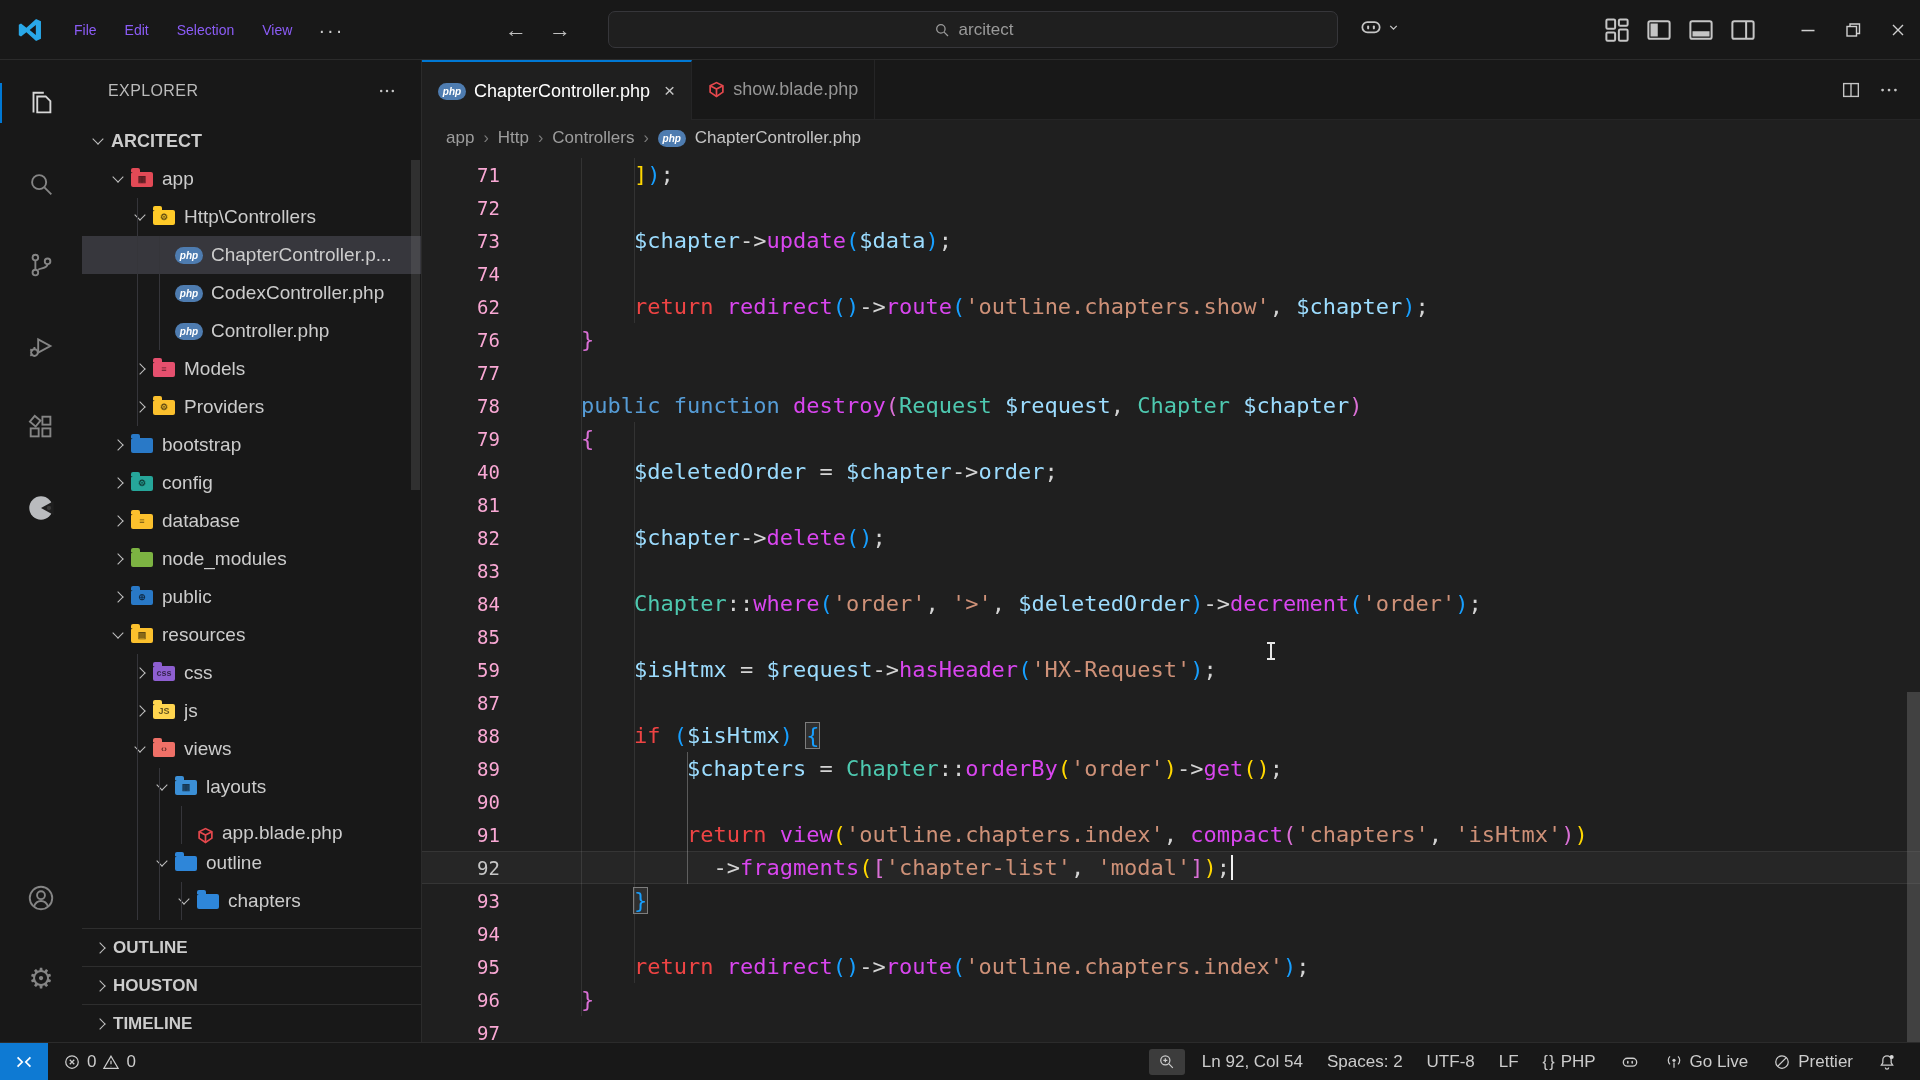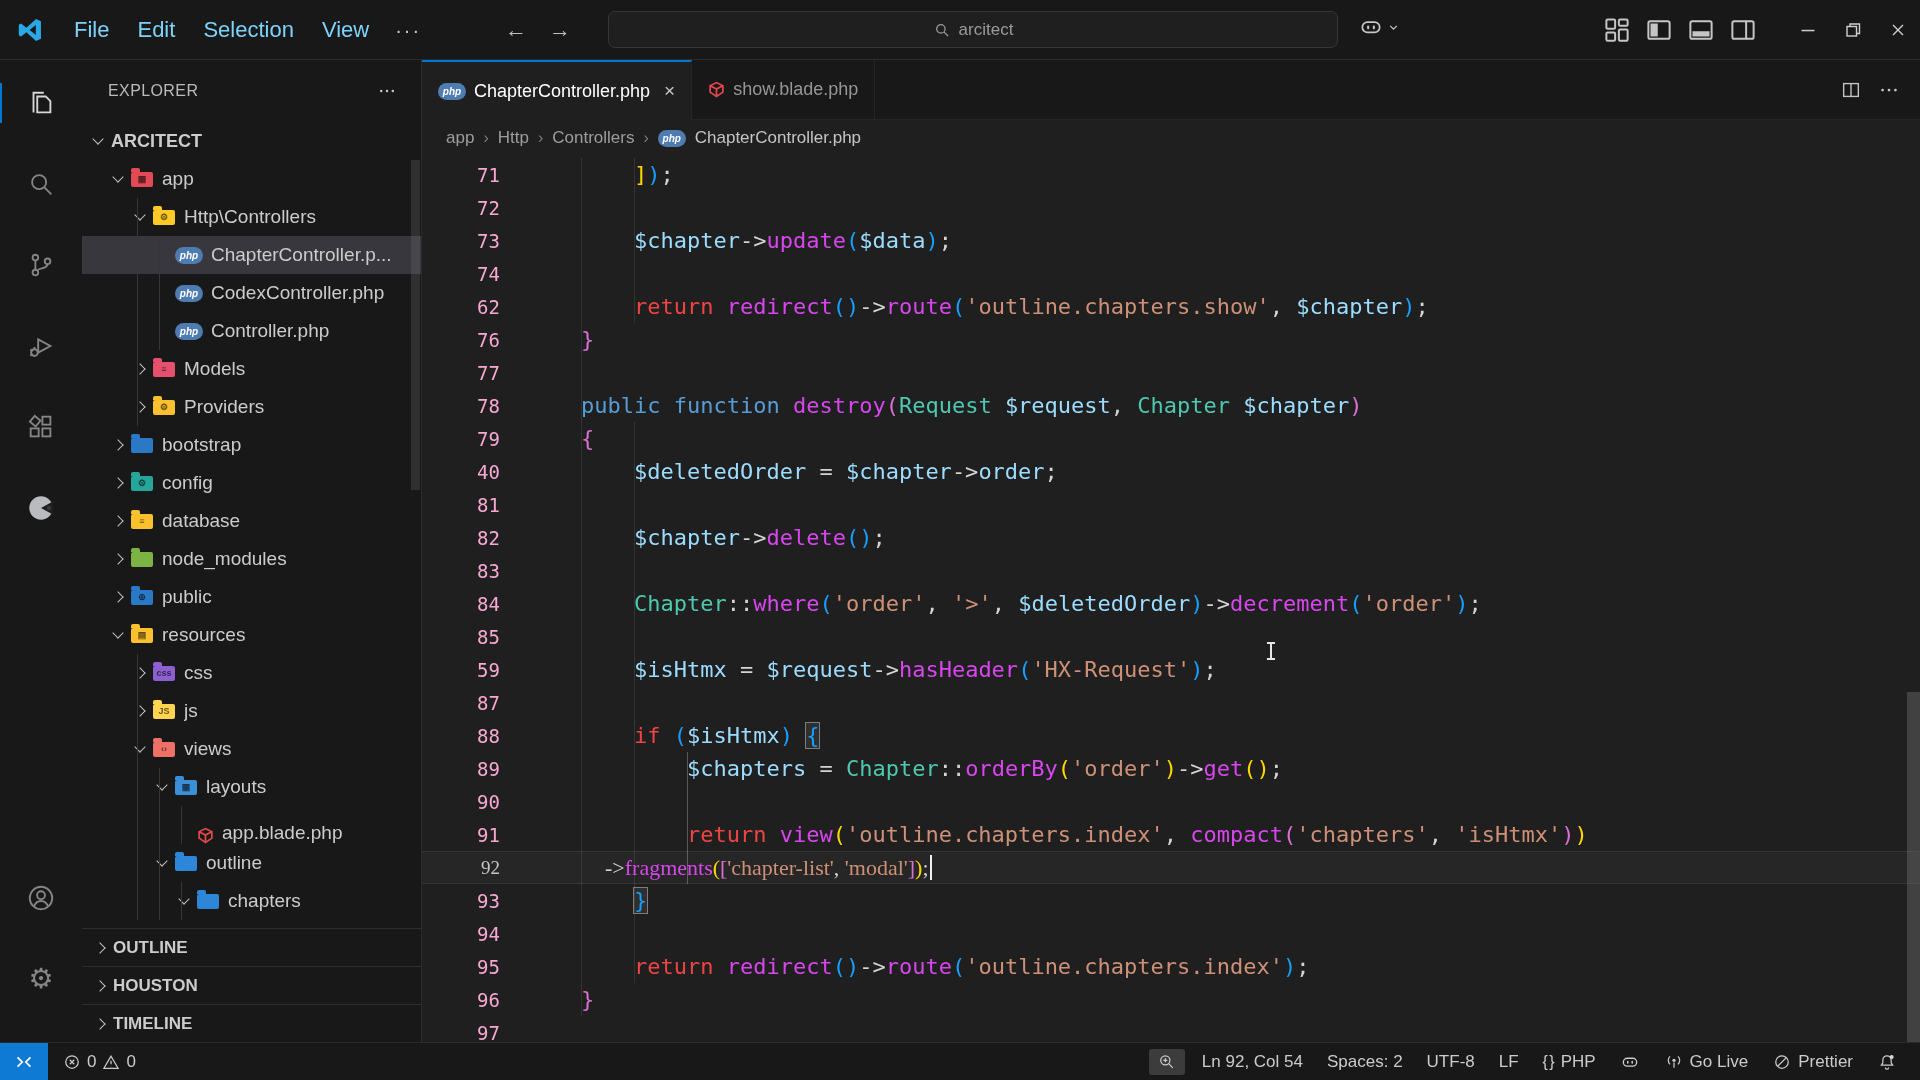--- a/index.html
+++ b/index.html
@@ -5,21 +5,21 @@
   * { margin:0; padding:0; box-sizing:border-box; }
   html,body { width:1920px; height:1080px; overflow:hidden; background:#1f1f1f;
     font-family:"Liberation Sans", sans-serif; color:#cccccc; }
   svg { display:block; }
 
   
   #titlebar { position:absolute; left:0; top:0; width:1920px; height:60px;
     background:#181818; border-bottom:1px solid #2b2b2b; }
   #vscode-logo { position:absolute; left:16px; top:16px; width:28px; height:28px; }
   #menus { position:absolute; left:60px; top:0; height:60px; display:flex; align-items:center; }
-  .menu-item { padding:6px 14px; font-size:22px; color:#7dd3fc; border-radius:6px; }
+  .menu-item { padding:6px 14px; font-size:14px; color:#8b5cf6; border-radius:6px; }
   .menu-more { padding:6px 12px; font-size:20px; color:#cccccc; letter-spacing:2px; }
   #nav-arrows { position:absolute; left:505px; top:0; height:60px; display:flex; align-items:center; gap:22px;
     font-size:22px; color:#bfbfbf; }
   #command-center { position:absolute; left:608px; top:11px; width:730px; height:37px;
     background:#1f1f1f; border:1px solid #36363a; border-radius:7px;
     display:flex; align-items:center; justify-content:center; gap:8px; color:#9a9a9a; font-size:17px; }
   #copilot-btn { position:absolute; left:1358px; top:14px; display:flex; align-items:center; gap:3px; color:#c5c5c5; }
   #layout-icons { position:absolute; left:1602px; top:0; height:60px; display:flex; align-items:center; gap:12px; color:#c5c5c5; }
   .layout-icon { width:30px; height:30px; }
   #window-controls { position:absolute; right:0; top:0; height:60px; display:flex; color:#cfcfcf; }
@@ -82,21 +82,21 @@
   .bc-sep { color:#7a7a7a; font-size:16px; }
   #breadcrumb .bc-file { color:#c5c5c5; }
   #breadcrumb .phpic { margin-right:0; }
 
   #code-area { position:absolute; left:0; top:96px; width:1498px; height:886px; overflow:hidden;
     font-family:"DejaVu Sans Mono", monospace; padding-top:2px; }
   .cline { display:flex; height:33px; align-items:center; position:relative; }
   .cnum { width:78px; text-align:right; font-size:19px; color:#f9a8d4; flex:none; }
   .cline.cur .cnum { color:#c6c6c6; }
   .cline.cur { background:rgba(255,255,255,.035);
-    box-shadow:inset 0 1px 0 rgba(255,255,255,.07), inset 0 -1px 0 rgba(255,255,255,.07);font-family:Liberation Serif, serif; }
+    box-shadow:inset 0 1px 0 rgba(255,255,255,.07), inset 0 -1px 0 rgba(255,255,255,.07); }
   .ccode { margin-left:28px; font-size:22px; white-space:pre; line-height:33px; }
   .tok-sp{color:#d4d4d4} .tok-var{color:#9CDCFE} .tok-fn{color:#d946ef} .tok-kw{color:#569CD6}
   .tok-ctl{color:#ef4444} .tok-cls{color:#4EC9B0} .tok-str{color:#CE9178}
   .tok-b1{color:#FFD700} .tok-b2{color:#DA70D6} .tok-b3{color:#179FFF}
   .tok-b3m{color:#179FFF; outline:1px solid #7d7d7d; background:rgba(120,120,120,.18)}
   .tok-cursor{display:inline-block; width:2px; height:25px; background:#f0f0f0; vertical-align:-5px; margin-left:1px;}
   .eguide { position:absolute; width:1px; background:#333333; }
   .eguide.active { background:#5a5a5a; }
   #editor-scrollbar { position:absolute; right:0; top:536px; width:13px; height:385px; background:rgba(121,121,121,.38); }
   #mouse-ibeam { position:absolute; left:844px; top:486px; width:10px; height:20px; }

